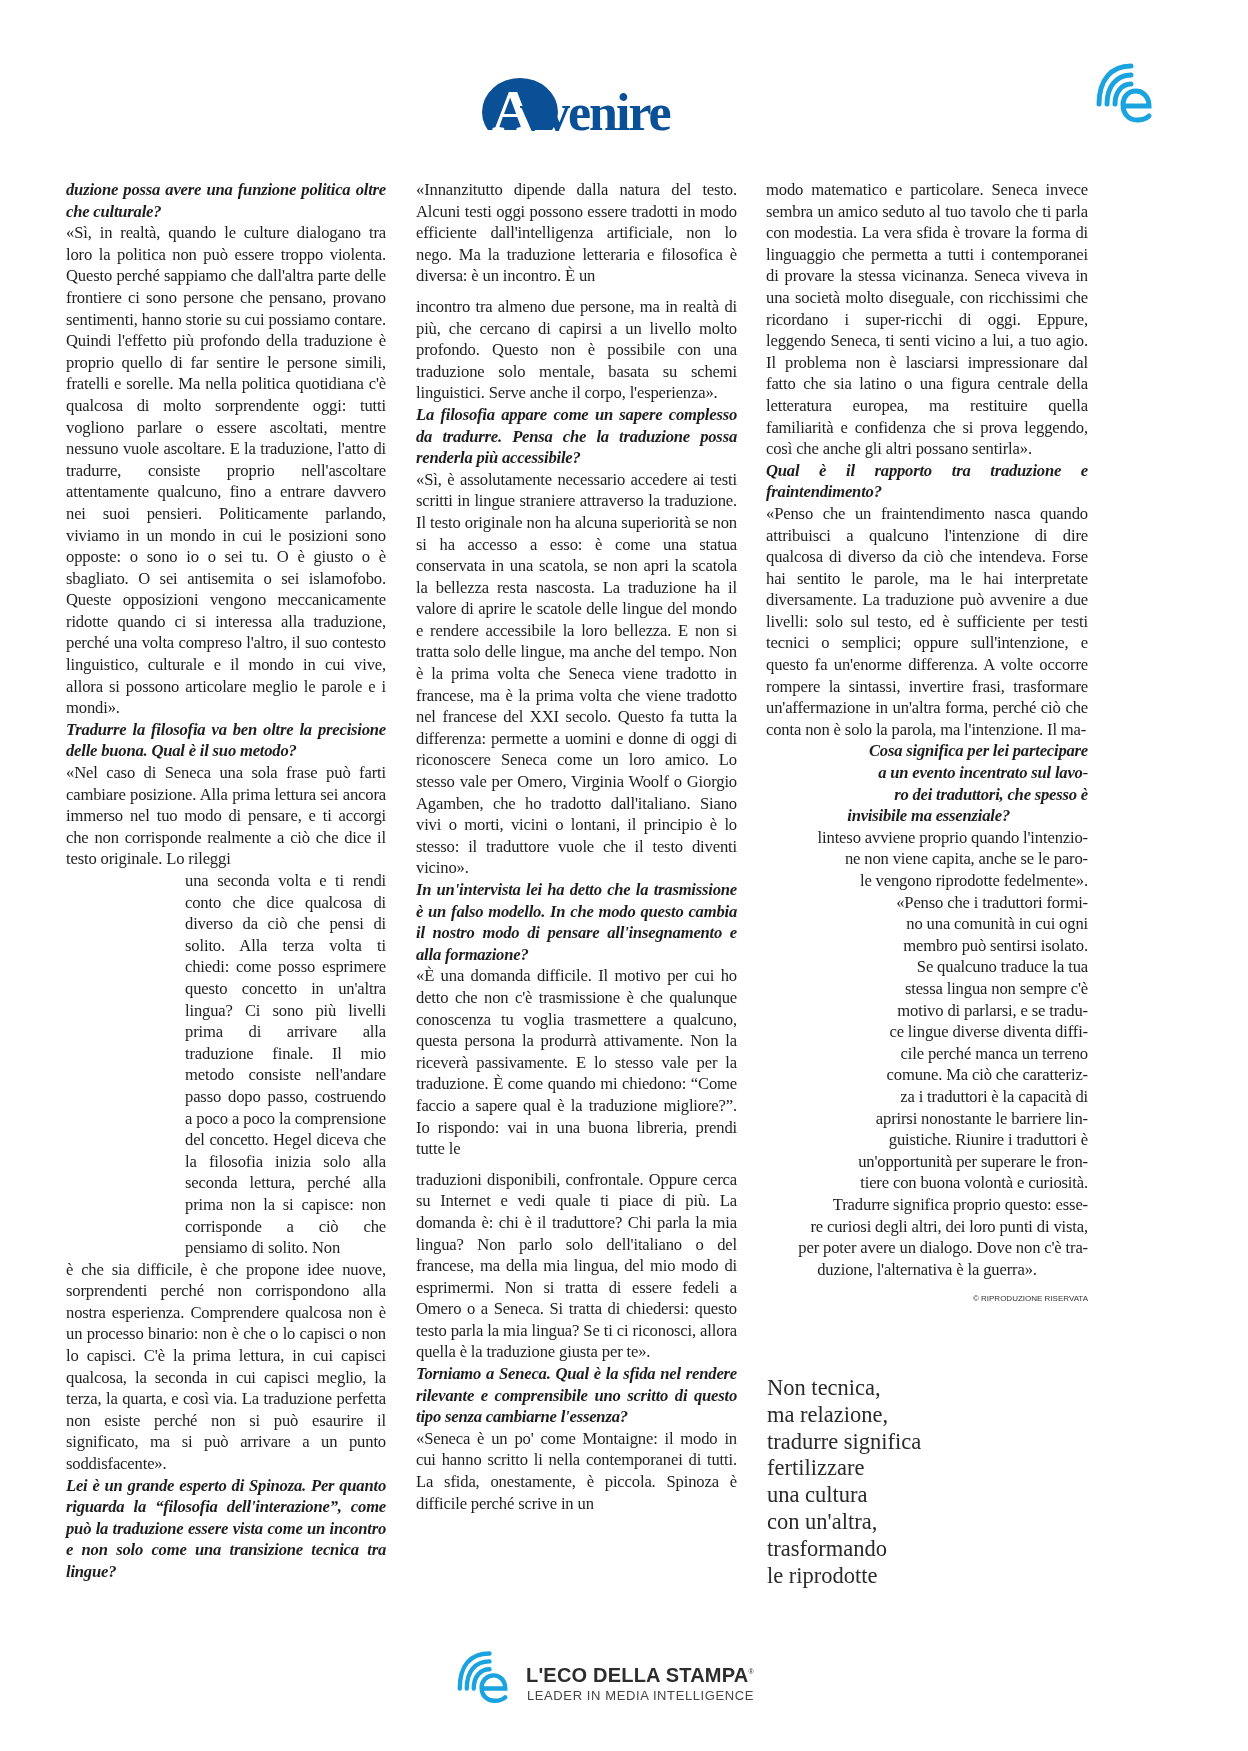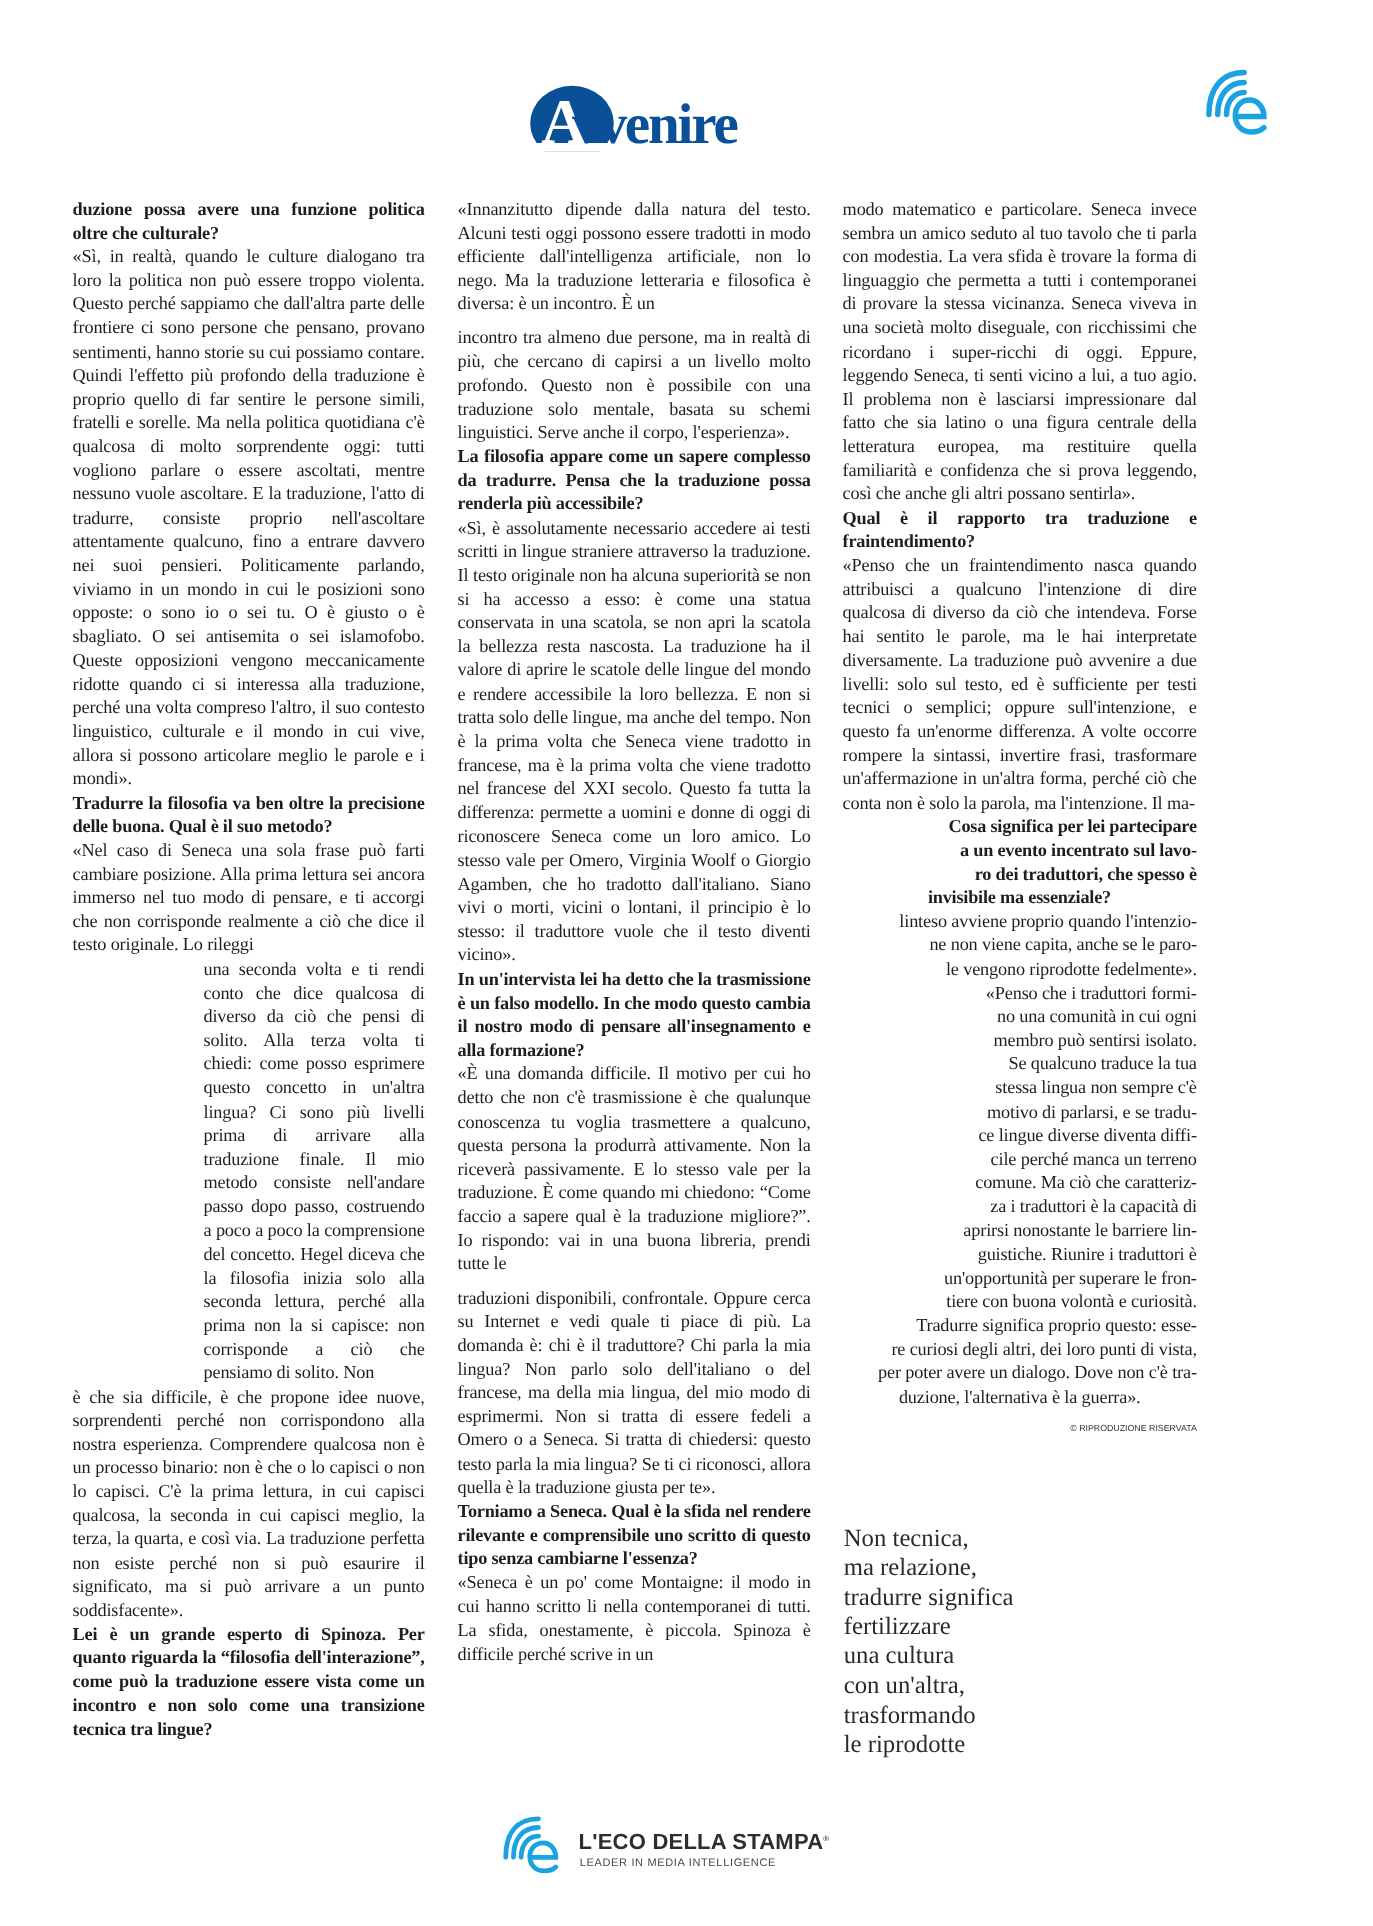--- a/index.html
+++ b/index.html
@@ -7,36 +7,36 @@
          font-family: "Liberation Serif", "DejaVu Serif", serif; color: #1e1e1e; }
   .masthead { position: absolute; left: 0; top: 0; width: 1248px; height: 170px; }
   .logo-avvenire { position: absolute; left: 480px; top: 68px; width: 240px; height: 70px; }
   .logo-eco-top { position: absolute; left: 1093px; top: 60px; width: 72px; height: 72px; }
   .col { position: absolute; top: 179px; font-size: 16.6px; line-height: 21.6px;
          text-align: justify; hyphens: manual; }
   .col1 { left: 66px; width: 320px; }
   .col2 { left: 416px; width: 321px; }
   .col3 { left: 766px; width: 322px; }
   .col p { margin: 0; }
-  .q { font-weight: bold; letter-spacing: -0.2px; }
+  .q { font-weight: bold; letter-spacing: -0.2px; font-style: italic; }
   .a { letter-spacing: -0.15px; }
   .indent-left { margin-left: 119px !important; }
   .gap { height: 9px; }
   .right-block { text-align: right; }
   .copyright { font-family: "Liberation Sans", sans-serif; font-size: 8px;
                text-align: right; margin-top: 8px !important; letter-spacing: 0; color: #333; }
   .pullquote { position: absolute; left: 767px; top: 1375px; width: 300px;
                font-family: "Liberation Serif", serif; font-size: 22.5px; line-height: 26.8px;
-               color: #2a2a2a; text-align: left; margin-top: 10px; }
+               color: #2a2a2a; text-align: left; }
   .pullquote span { display: block; }
   .footer { position: absolute; left: 448px; top: 1648px; width: 320px; height: 60px; }
   .footer-brand { position: absolute; left: 78px; top: 16px; font-family: "Liberation Sans", sans-serif;
                   font-size: 20px; font-weight: bold; color: #2d2d2d; letter-spacing: 0.2px; white-space: nowrap; }
   .footer-tag { position: absolute; left: 79px; top: 40px; font-family: "Liberation Sans", sans-serif;
-                font-size: 10px; color: #444; letter-spacing: 0.6px; white-space: nowrap; text-align: center; }
+                font-size: 13px; color: #444; letter-spacing: 0.6px; white-space: nowrap; text-align: center; }
   .reg { font-size: 7px; vertical-align: super; font-weight: normal; }
 </style>
 </head>
 <body>
 
 <div class="masthead">
   <svg class="logo-avvenire" viewBox="0 0 240 70">
     <ellipse cx="40" cy="44" rx="38" ry="34" fill="#0a5096"></ellipse>
     <rect x="0" y="62" width="240" height="10" fill="#ffffff"></rect>
     <text x="12" y="62" font-family="Liberation Serif, serif" font-size="58" fill="#ffffff" font-weight="bold">A</text>

